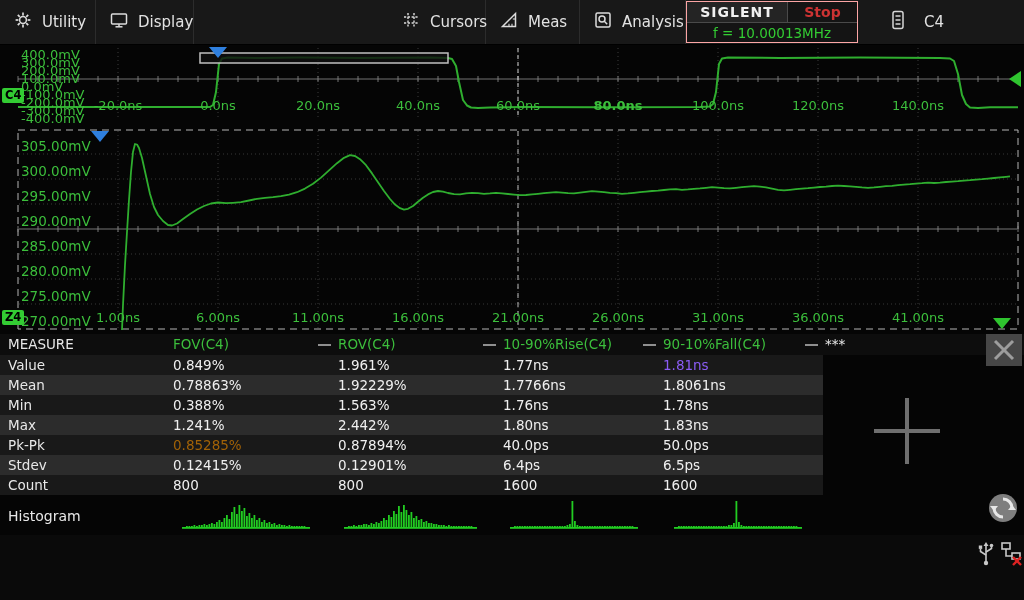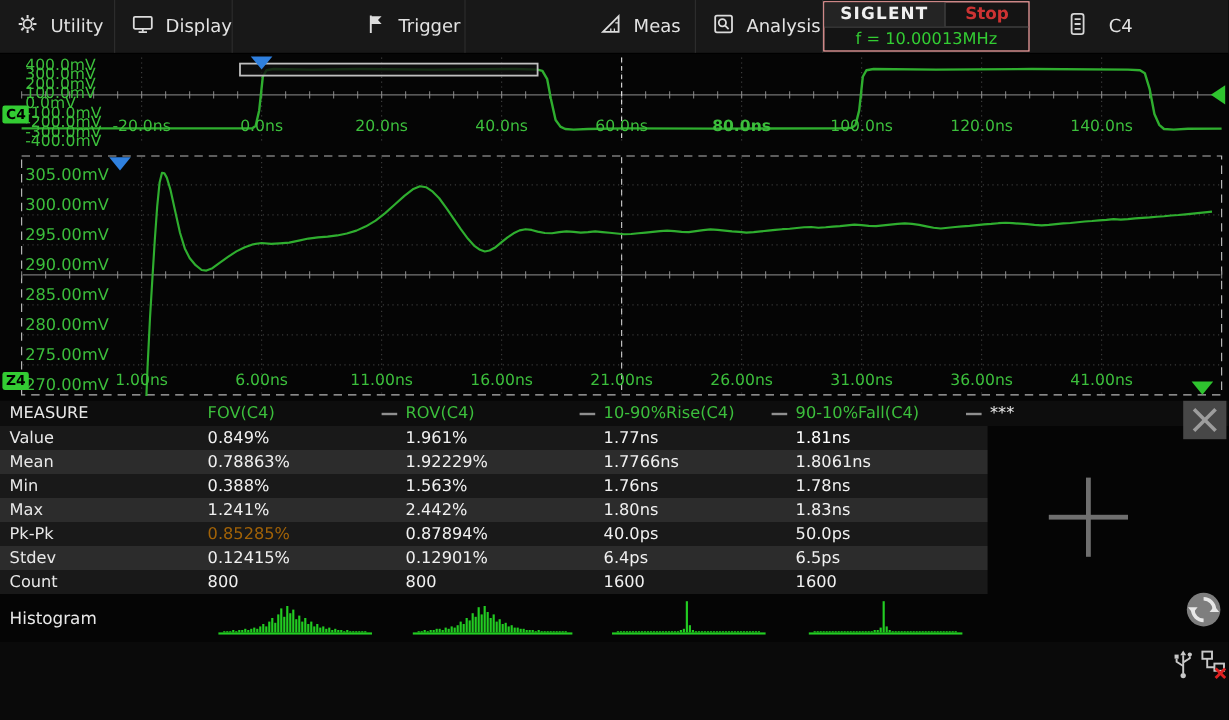--- a/index.html
+++ b/index.html
@@ -61,26 +61,30 @@
       <div class="tab" style="left: 96px; width: 98px;">
         <span><svg width="20" height="20" viewBox="0 0 20 20">
             <g stroke="#dcdcdc" fill="none" stroke-width="1.5">
               <rect x="2.5" y="4" width="15" height="10" rx="1"></rect>
               <line x1="10" y1="14" x2="10" y2="16.5"></line>
               <line x1="6.5" y1="16.8" x2="13.5" y2="16.8"></line>
             </g>
           </svg></span>
         <span>Display</span>
       </div>
-      <div class="tab" style="left: 290px; width: 98px;">
+      <div class="tab" style="left: 388px; width: 98px;">
         <span><svg width="20" height="20" viewBox="0 0 20 20">
-            <line x1="6" y1="3" x2="6" y2="17.5" stroke="#dcdcdc" stroke-width="1.6"></line>
-            <path d="M6 3.5 h9 l-3 3.2 3 3.2 h-9 z" fill="#dcdcdc"></path>
+            <g stroke="#dcdcdc" stroke-width="1.4" stroke-dasharray="2.2,1.6">
+              <line x1="7" y1="3" x2="7" y2="17"></line>
+              <line x1="13" y1="3" x2="13" y2="17"></line>
+              <line x1="3" y1="7" x2="17" y2="7"></line>
+              <line x1="3" y1="13" x2="17" y2="13"></line>
+            </g>
           </svg></span>
-        <span>Trigger</span>
+        <span>Cursors</span>
       </div>
       <div class="tab" style="left: 486px; width: 94px;">
         <span><svg width="20" height="20" viewBox="0 0 20 20">
             <path d="M3.5 16.5 L16.5 16.5 L16.5 3.5 Z" stroke="#dcdcdc" fill="none" stroke-width="1.5"></path>
             <g stroke="#dcdcdc" stroke-width="1.1">
               <line x1="13" y1="16.5" x2="13" y2="13.8"></line>
               <line x1="10" y1="16.5" x2="10" y2="13.8"></line>
               <line x1="16.5" y1="9" x2="13.8" y2="9"></line>
             </g>
           </svg></span>
@@ -517,21 +521,21 @@
         <div class="tcell" style="left: 338px; color: rgb(60, 191, 60);">ROV(C4)</div>
         <div class="tcell" style="left: 503px; color: rgb(60, 191, 60);">10-90%Rise(C4)</div>
         <div class="tcell" style="left: 663px; color: rgb(60, 191, 60);">90-10%Fall(C4)</div>
         <div class="tcell" style="left: 825px; color: rgb(232, 232, 232);">***</div>
       </div>
       <div class="trow" style="top: 355px; width: 823px; background: rgb(25, 25, 25);">
         <div class="tcell" style="left: 8px; color: rgb(232, 232, 232);">Value</div>
         <div class="tcell" style="left: 173px; color: rgb(240, 240, 240);">0.849%</div>
         <div class="tcell" style="left: 338px; color: rgb(240, 240, 240);">1.961%</div>
         <div class="tcell" style="left: 503px; color: rgb(240, 240, 240);">1.77ns</div>
-        <div class="tcell" style="left: 663px; color: #ffffff;">1.81ns</div>
+        <div class="tcell" style="left: 663px; color: #8b5cf6;">1.81ns</div>
       </div>
       <div class="trow" style="top: 375px; width: 823px; background: rgb(44, 44, 44);">
         <div class="tcell" style="left: 8px; color: rgb(232, 232, 232);">Mean</div>
         <div class="tcell" style="left: 173px; color: rgb(240, 240, 240);">0.78863%</div>
         <div class="tcell" style="left: 338px; color: rgb(240, 240, 240);">1.92229%</div>
         <div class="tcell" style="left: 503px; color: rgb(240, 240, 240);">1.7766ns</div>
         <div class="tcell" style="left: 663px; color: rgb(240, 240, 240);">1.8061ns</div>
       </div>
       <div class="trow" style="top: 395px; width: 823px; background: rgb(25, 25, 25);">
         <div class="tcell" style="left: 8px; color: rgb(232, 232, 232);">Min</div>

